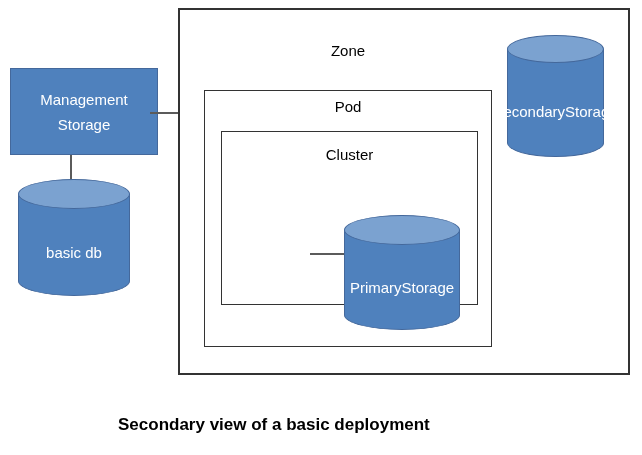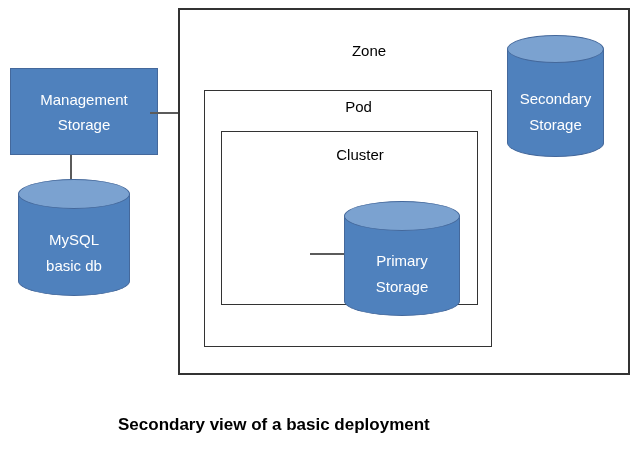--- a/index.html
+++ b/index.html
@@ -49,21 +49,21 @@
     border:1px solid var(--shape-border);
     z-index:2;
   }
   .cyl-body{
     position:absolute;
     left:0;right:0;bottom:0;
     background:var(--shape-fill);
     border:1px solid var(--shape-border);
     border-top:none;
     display:flex;
-    flex-direction:column;
+    flex-direction:row;
     align-items:center;
     justify-content:center;
     color:var(--text-on-shape);
     font-size:15px;
     line-height:26px;
     text-align:center;
     z-index:1;
   }
 
   
@@ -71,21 +71,20 @@
     position:absolute;
     background:transparent;
     border:1px solid var(--box-border);
   }
   .outline-box.zone{border-width:2px;}
   .box-label{
     position:absolute;
     color:var(--text-dark);
     font-size:15px;
     white-space:nowrap;
-    margin-left:21px;
   }
   .box-label.centered{
     left:0;right:0;
     text-align:center;
   }
 
   
   .connector{
     position:absolute;
     background:var(--connector);
@@ -109,21 +108,20 @@
     <div>Storage</div>
   </div>
 
   <div class="connector" style="left:150px;top:112px;width:28px;height:2px;"></div>
 
   <div class="connector" style="left:70px;top:155px;width:2px;height:26px;"></div>
 
   <div class="cylinder" style="left:18px;top:179px;width:112px;height:117px;">
     <div class="cyl-top" style="height:30px;"></div>
     <div class="cyl-body" style="top:15px;border-radius:0 0 50% 50% / 0 0 15px 15px;padding-top:16px;">
-      <div>MySQL</div>
       <div>basic db</div>
     </div>
   </div>
 
   <div class="outline-box zone" style="left:178px;top:8px;width:452px;height:367px;">
     <div class="box-label" style="left:168px;top:32px;transform:translateX(-50%);">Zone</div>
 
     <div class="cylinder" style="left:327px;top:25px;width:97px;height:122px;">
       <div class="cyl-top" style="height:28px;"></div>
       <div class="cyl-body" style="top:14px;border-radius:0 0 50% 50% / 0 0 14px 14px;padding-top:18px;">
@@ -134,21 +132,21 @@
 
     <div class="outline-box" style="left:24px;top:80px;width:288px;height:257px;">
       <div class="box-label centered" style="top:7px;">Pod</div>
 
       <div class="outline-box" style="left:16px;top:40px;width:257px;height:174px;">
         <div class="box-label centered" style="top:14px;">Cluster</div>
 
 
         <div class="connector" style="left:88px;top:121px;width:34px;height:2px;"></div>
 
-        <div class="cylinder" style="left:122px;top:69px;width:116px;height:115px;">
+        <div class="cylinder" style="left:122px;top:83px;width:116px;height:115px;">
           <div class="cyl-top" style="height:30px;"></div>
           <div class="cyl-body" style="top:15px;border-radius:0 0 50% 50% / 0 0 15px 15px;padding-top:16px;">
             <div>Primary</div>
             <div>Storage</div>
           </div>
         </div>
 
       </div>
     </div>
   </div>

